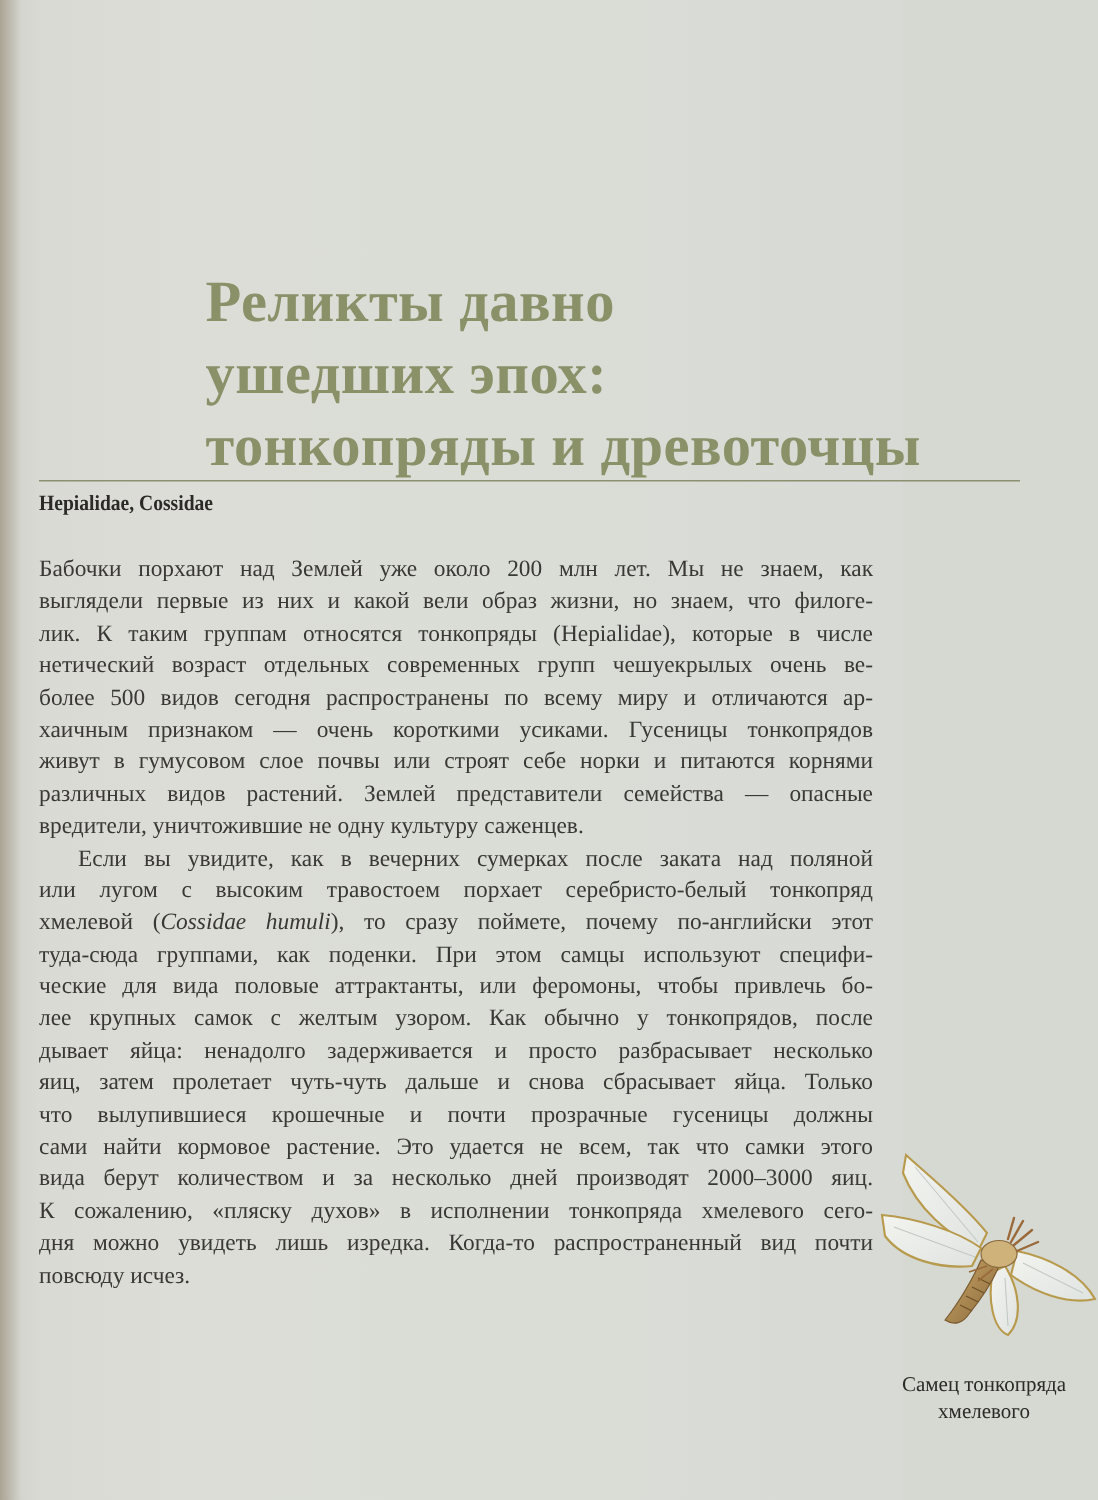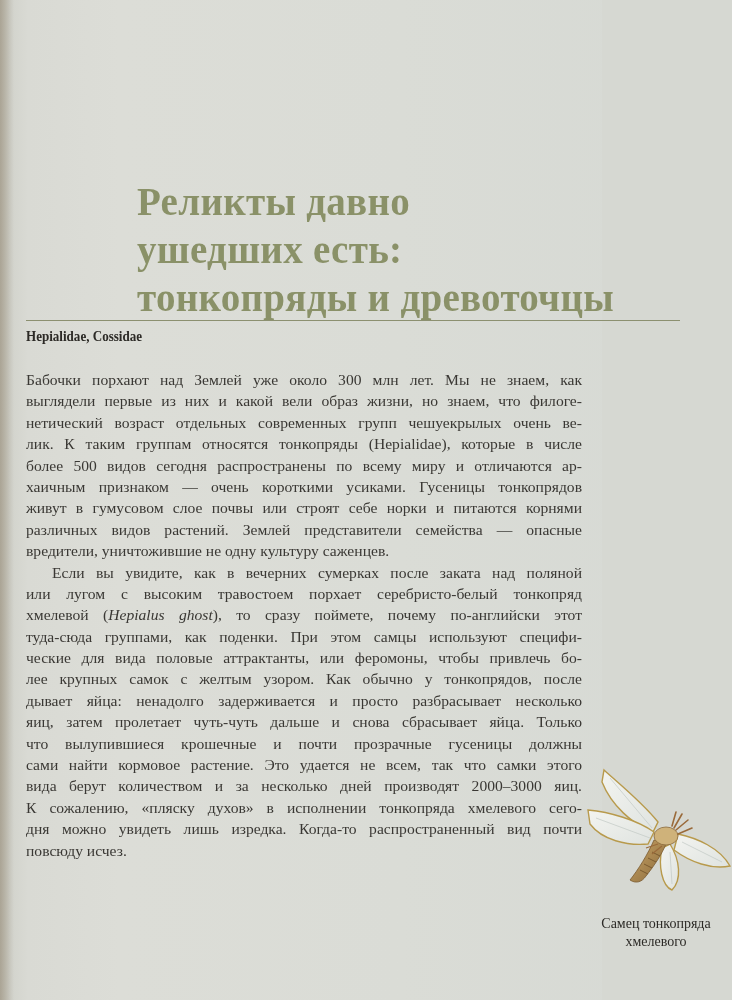--- a/index.html
+++ b/index.html
@@ -105,43 +105,43 @@
   .caption span { display: block; }
 </style>
 </head>
 <body>
 
 <div class="page">
   <div class="spine-shadow"></div>
 
   <h1 class="title">
     <span>Реликты давно</span>
-    <span>ушедших есть:</span>
+    <span>ушедших эпох:</span>
     <span>тонкопряды и древоточцы</span>
   </h1>
 
   <div class="rule"></div>
 
   <h2 class="subtitle">Hepialidae, Cossidae</h2>
 
   <div class="body-text">
 
-    <span class="line indent-none">Бабочки порхают над Землей уже около 300 млн лет. Мы не знаем, как</span>
+    <span class="line indent-none">Бабочки порхают над Землей уже около 200 млн лет. Мы не знаем, как</span>
     <span class="line">выглядели первые из них и какой вели образ жизни, но знаем, что филоге-</span>
+    <span class="line">лик. К таким группам относятся тонкопряды (Hepialidae), которые в числе</span>
     <span class="line">нетический возраст отдельных современных групп чешуекрылых очень ве-</span>
-    <span class="line">лик. К таким группам относятся тонкопряды (Hepialidae), которые в числе</span>
     <span class="line">более 500 видов сегодня распространены по всему миру и отличаются ар-</span>
     <span class="line">хаичным признаком — очень короткими усиками. Гусеницы тонкопрядов</span>
     <span class="line">живут в гумусовом слое почвы или строят себе норки и питаются корнями</span>
     <span class="line">различных видов растений. Землей представители семейства — опасные</span>
     <span class="line last">вредители, уничтожившие не одну культуру саженцев.</span>
 
     <span class="line indent">Если вы увидите, как в вечерних сумерках после заката над поляной</span>
     <span class="line">или лугом с высоким травостоем порхает серебристо-белый тонкопряд</span>
-    <span class="line"><span>хмелевой (</span><em>Hepialus ghost</em><span>), то сразу поймете, почему по-английски этот</span></span>
+    <span class="line"><span>хмелевой (</span><em>Cossidae humuli</em><span>), то сразу поймете, почему по-английски этот</span></span>
     <span class="line">туда-сюда группами, как поденки. При этом самцы используют специфи-</span>
     <span class="line">ческие для вида половые аттрактанты, или феромоны, чтобы привлечь бо-</span>
     <span class="line">лее крупных самок с желтым узором. Как обычно у тонкопрядов, после</span>
     <span class="line">дывает яйца: ненадолго задерживается и просто разбрасывает несколько</span>
     <span class="line">яиц, затем пролетает чуть-чуть дальше и снова сбрасывает яйца. Только</span>
     <span class="line">что вылупившиеся крошечные и почти прозрачные гусеницы должны</span>
     <span class="line">сами найти кормовое растение. Это удается не всем, так что самки этого</span>
     <span class="line">вида берут количеством и за несколько дней производят 2000–3000 яиц.</span>
     <span class="line">К сожалению, «пляску духов» в исполнении тонкопряда хмелевого сего-</span>
     <span class="line">дня можно увидеть лишь изредка. Когда-то распространенный вид почти</span>

